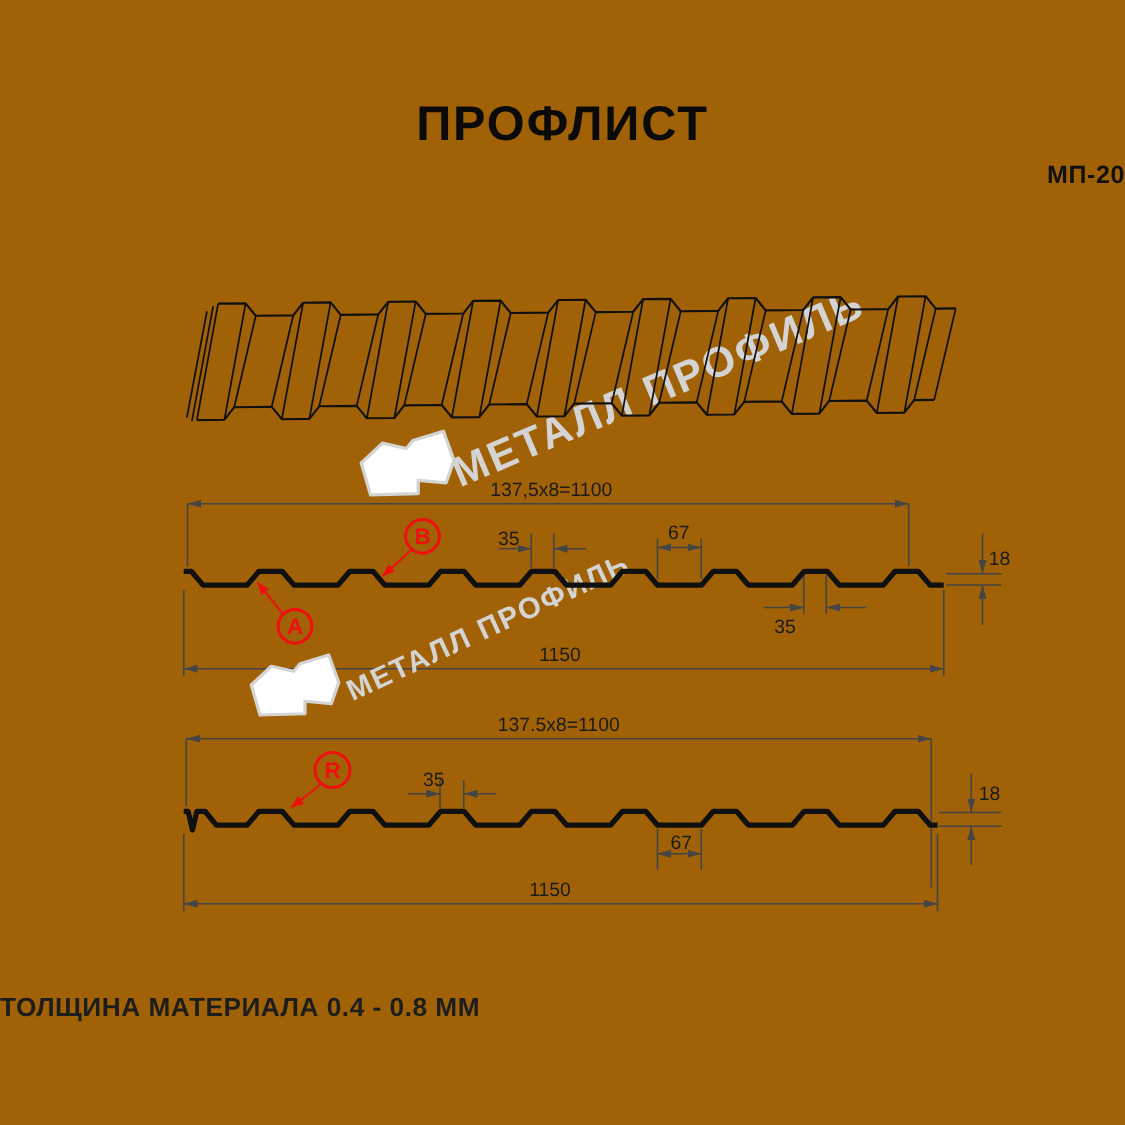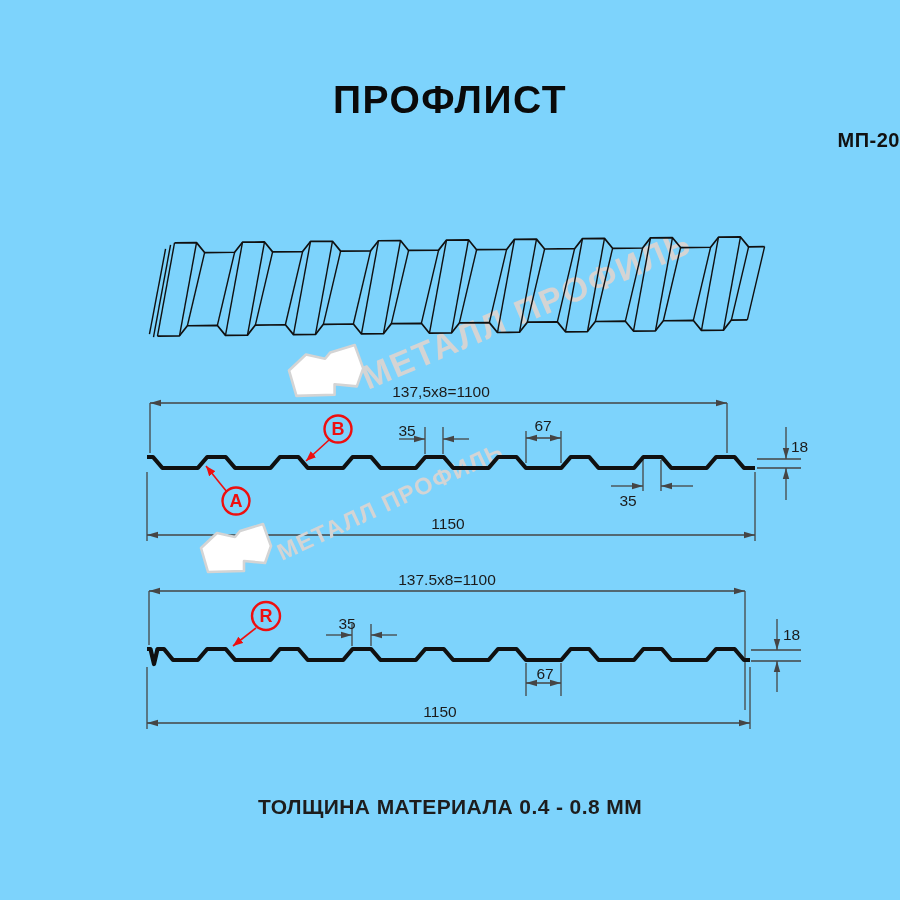--- a/index.html
+++ b/index.html
@@ -1,25 +1,25 @@
 <!DOCTYPE html>
 <html style="--accent: #ee0f0f; --dimc: #454545; --ink: #1b1b1b; --wm: #d4d4d4; --prof: #101010;"><head>
 <meta charset="utf-8">
 <style>
   :root{
     --accent:#ee0f0f; --dimc:#454545; --ink:#1b1b1b; --wm:#d4d4d4; --prof:#101010;
   }
   html,body{margin:0;padding:0;background:#ffffff;}
-  .page{position:relative;width:900px;height:900px;background:#7dd3fc;overflow:hidden;
+  .page{position:relative;width:900px;height:900px;background:#a16207;overflow:hidden;
         font-family:"Liberation Sans",sans-serif;}
   .page-title{position:absolute;top:78px;left:0;width:900px;text-align:center;
         font-size:39px;font-weight:700;letter-spacing:1.5px;color:#0a0a0a;}
   .page-subtitle{position:absolute;top:129px;left:0;width:900px;text-align:right;
         font-size:20px;font-weight:600;letter-spacing:0.5px;color:#111111;}
-  .page-footer{position:absolute;top:795px;left:0;width:900px;text-align:center;
+  .page-footer{position:absolute;top:795px;left:0;width:900px;text-align:left;
         font-size:21px;font-weight:600;letter-spacing:0.4px;color:#1d1d1d;}
   svg{position:absolute;top:0;left:0;}
   svg text{font-family:"Liberation Sans",sans-serif;}
   .dim{font-size:15.5px;fill:var(--ink);}
   .red-circle{fill:none;stroke:var(--accent);stroke-width:2.4px;}
   .red-letter{fill:var(--accent);font-size:18px;font-weight:600;text-anchor:middle;}
   .wm-text{fill:var(--wm);font-weight:700;}
   #arr path{fill:var(--dimc);}
   #arrR path{fill:var(--accent);}
 </style>

